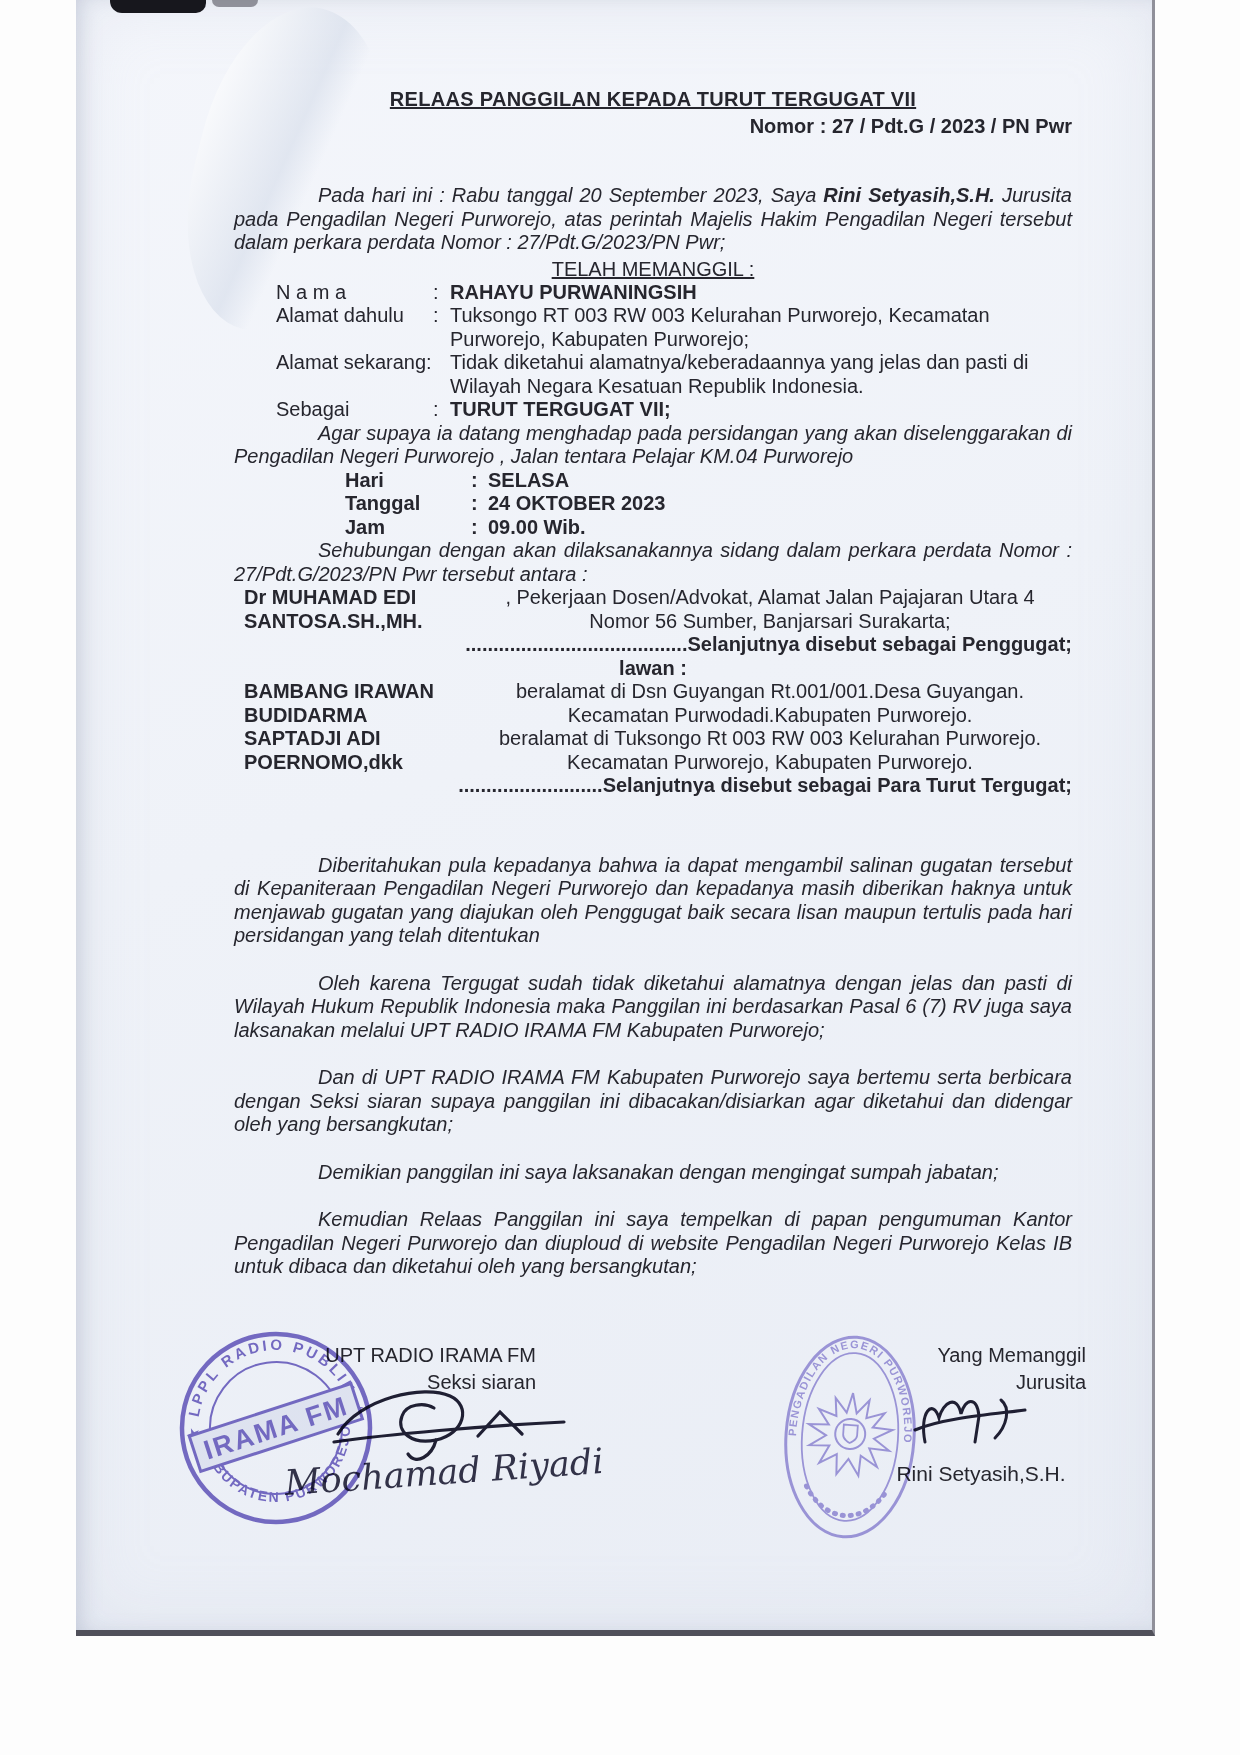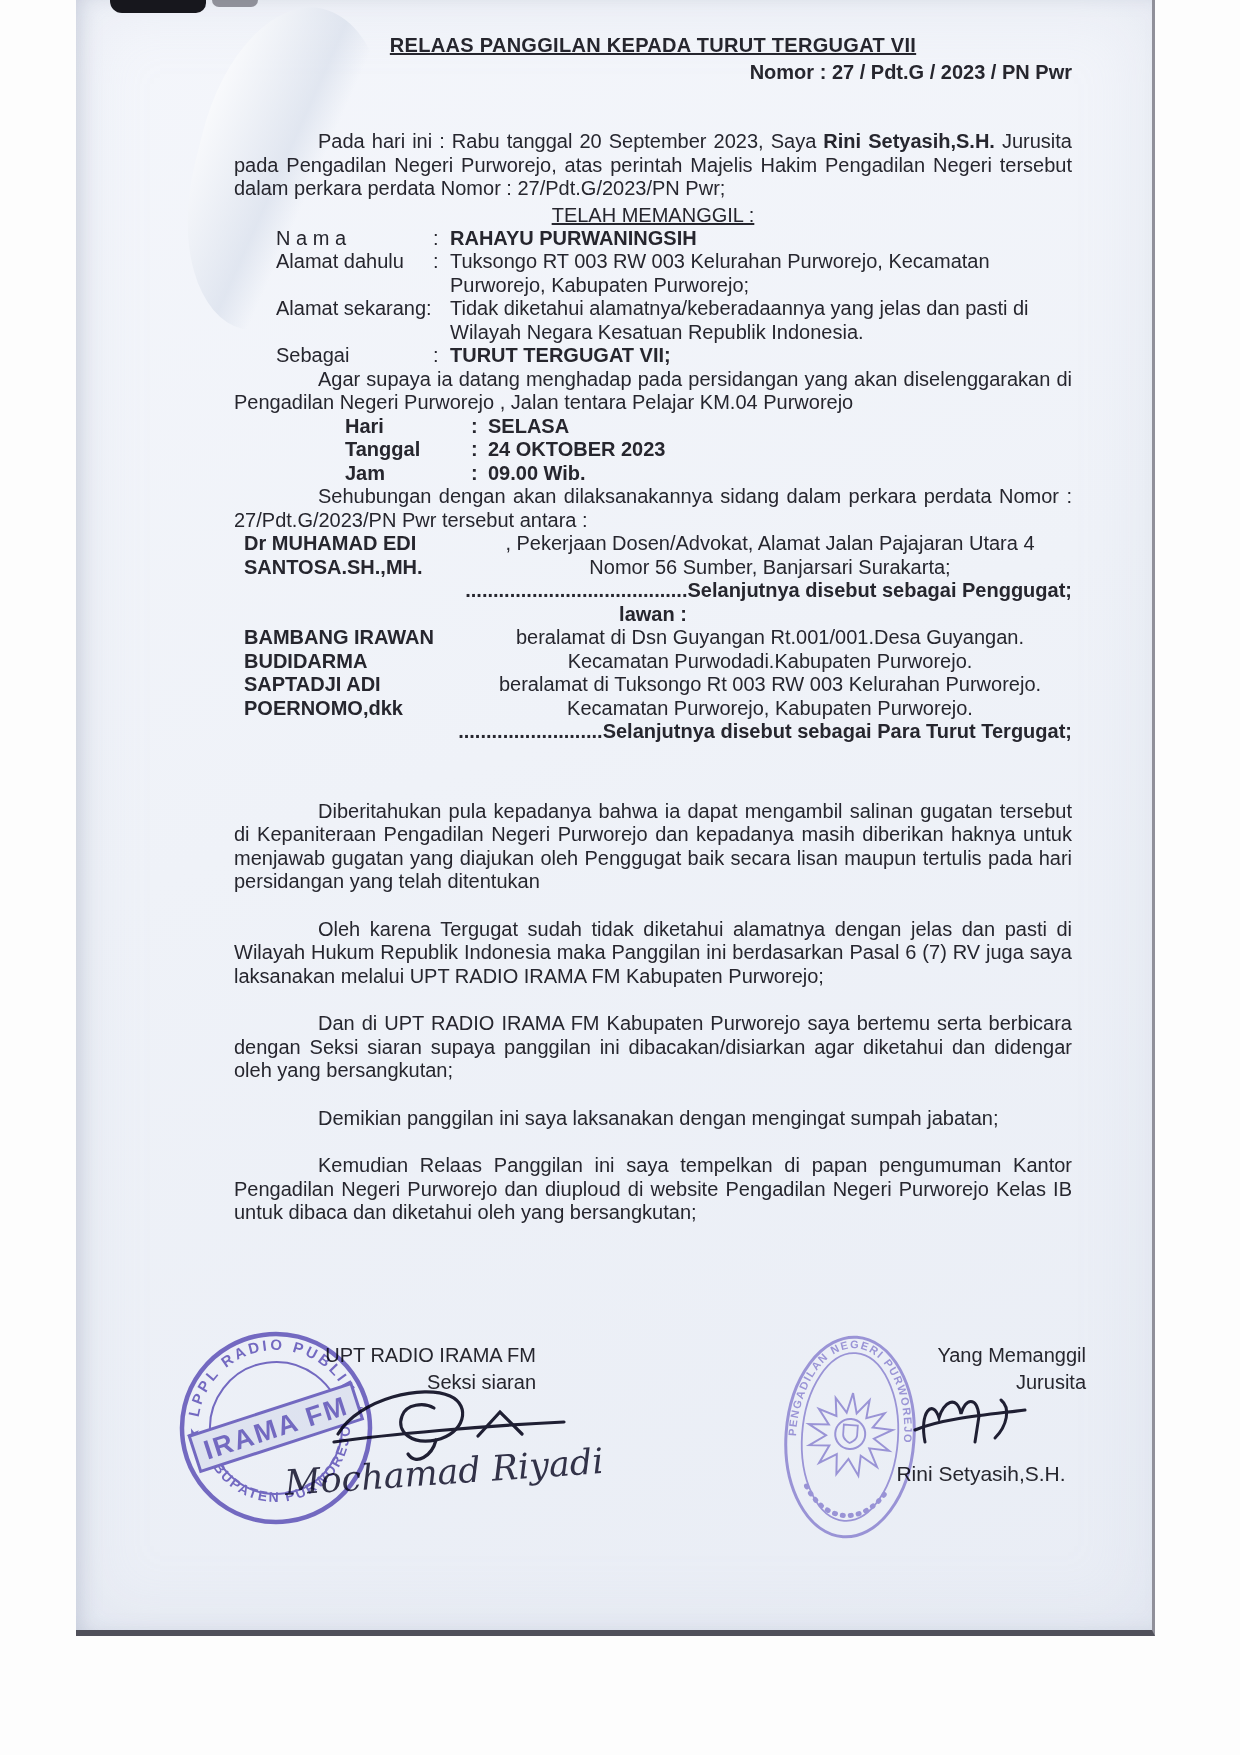--- a/index.html
+++ b/index.html
@@ -17,26 +17,26 @@
     border-bottom:6px solid #50505a;
     box-shadow:inset 10px 0 22px -8px rgba(140,150,175,.40), inset 0 0 70px rgba(190,200,220,.25);
   }
   .smudge1{position:absolute;left:34px;top:0;width:96px;height:13px;background:#17171d;border-radius:0 0 10px 12px;}
   .smudge2{position:absolute;left:136px;top:0;width:46px;height:7px;background:#6a6a74;border-radius:0 0 8px 8px;opacity:.7;}
   .crease{position:absolute;left:120px;top:6px;width:190px;height:330px;pointer-events:none;
     background:linear-gradient(100deg,rgba(255,255,255,.9) 0%,rgba(210,218,232,.55) 46%,rgba(255,255,255,0) 60%);
     transform:rotate(14deg);border-radius:50% 60% 40% 50%;}
   .content{
     position:relative;
-    padding:32px 80px 0 158px;
+    padding:86px 80px 0 158px;
     font-size:20px;line-height:23.5px;
   }
   .doc-title{font-weight:bold;text-align:center;text-decoration:underline;line-height:27px;letter-spacing:.3px;}
   .doc-number{font-weight:bold;text-align:right;line-height:27px;}
-  p{margin:0;}
+  p{margin:0;font-style:italic;}
   .para{text-align:justify;text-indent:84px;}
   .opening{margin-top:44px;}
   .bold{font-weight:bold;}
   .sub-heading{font-weight:normal;text-align:center;text-decoration:underline;line-height:24px;margin-top:2px;}
   .rrow{display:flex;}
   .rrow .lbl{margin-left:42px;width:157px;flex:0 0 auto;}
   .rrow .sep{width:17px;flex:0 0 auto;}
   .rrow .val{flex:1;}
   .pada-line{text-align:left;}
   .srow{display:flex;font-weight:bold;}

